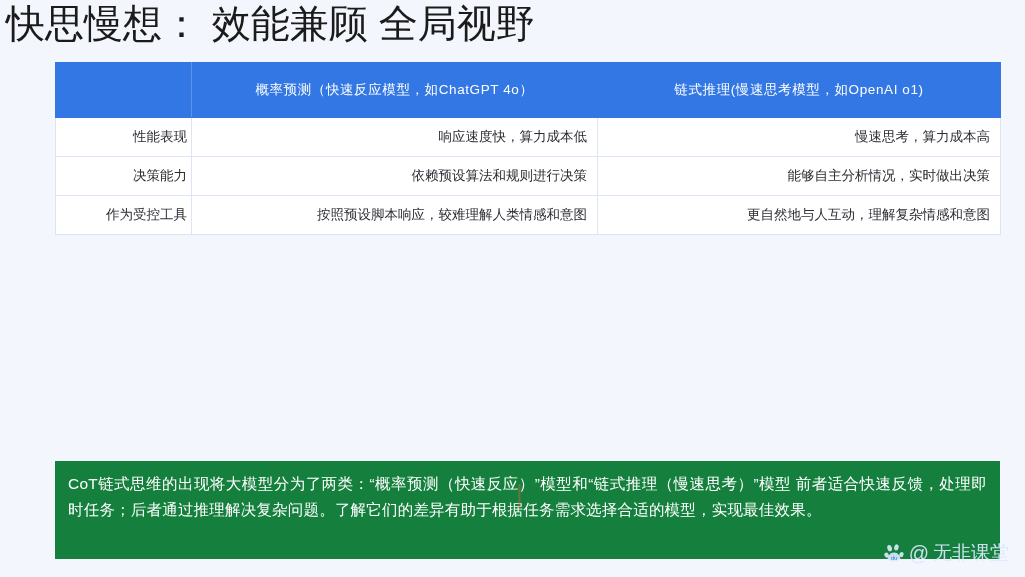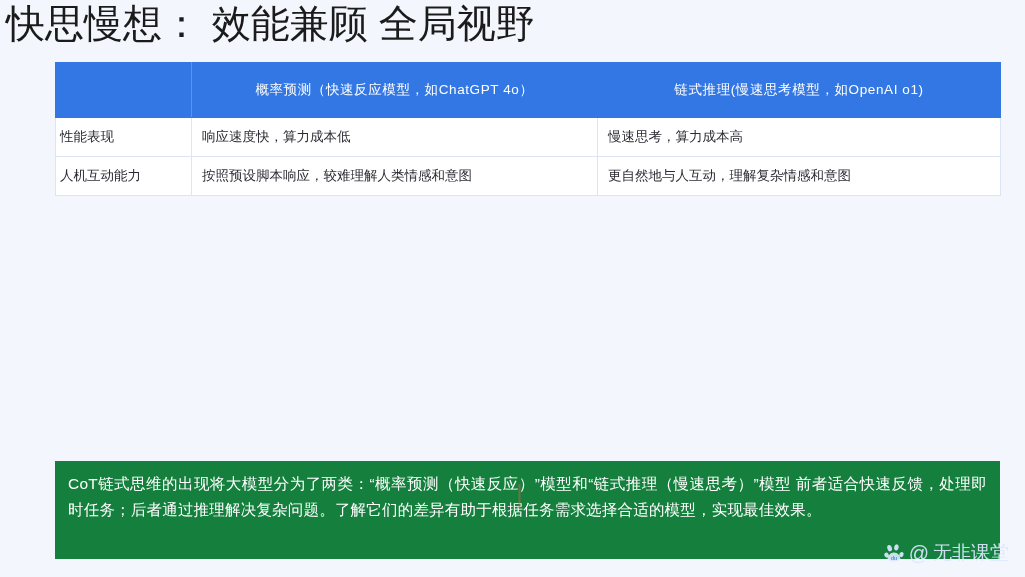--- a/index.html
+++ b/index.html
@@ -63,21 +63,21 @@
   }
   table.cmp th.blank {
     border-right: 1px solid #5b92ea;
   }
 
   table.cmp td {
     border: 1px solid #dde5f4;
     font-size: 13.5px;
     line-height: 22px;
     color: #2b2b33;
-    text-align: left;
+    text-align: right;
     vertical-align: middle;
     padding: 8px 10px;
   }
   table.cmp td.label {
     padding: 8px 4px;
   }
   table.cmp tr.odd td { background: #ffffff; }
   table.cmp tr.even td { background: #eaeff9; }
 
   
@@ -162,21 +162,26 @@
         <th>链式推理(慢速思考模型，如OpenAI o1)</th>
       </tr>
     </thead>
     <tbody>
       <tr class="odd">
         <td class="label">性能表现</td>
         <td>响应速度快，算力成本低</td>
         <td>慢速思考，算力成本高</td>
       </tr>
       <tr class="odd">
-        <td class="label">人机互动能力</td>
+        <td class="label">决策能力</td>
+        <td>依赖预设算法和规则进行决策</td>
+        <td>能够自主分析情况，实时做出决策</td>
+      </tr>
+      <tr class="odd">
+        <td class="label">作为受控工具</td>
         <td>按照预设脚本响应，较难理解人类情感和意图</td>
         <td>更自然地与人互动，理解复杂情感和意图</td>
       </tr>
     </tbody>
   </table>
 </div>
 
 <div class="summary">
   <span class="summary-text">CoT链式思维的出现将大模型分为了两类：“概率预测（快速反应）”模型和“链式推理（慢速思考）”模型 前者适合快速反馈，处理即时任务；后者通过推理解决复杂问题。了解它们的差异有助于根据任务需求选择合适的模型，实现最佳效果。</span>
 </div>

